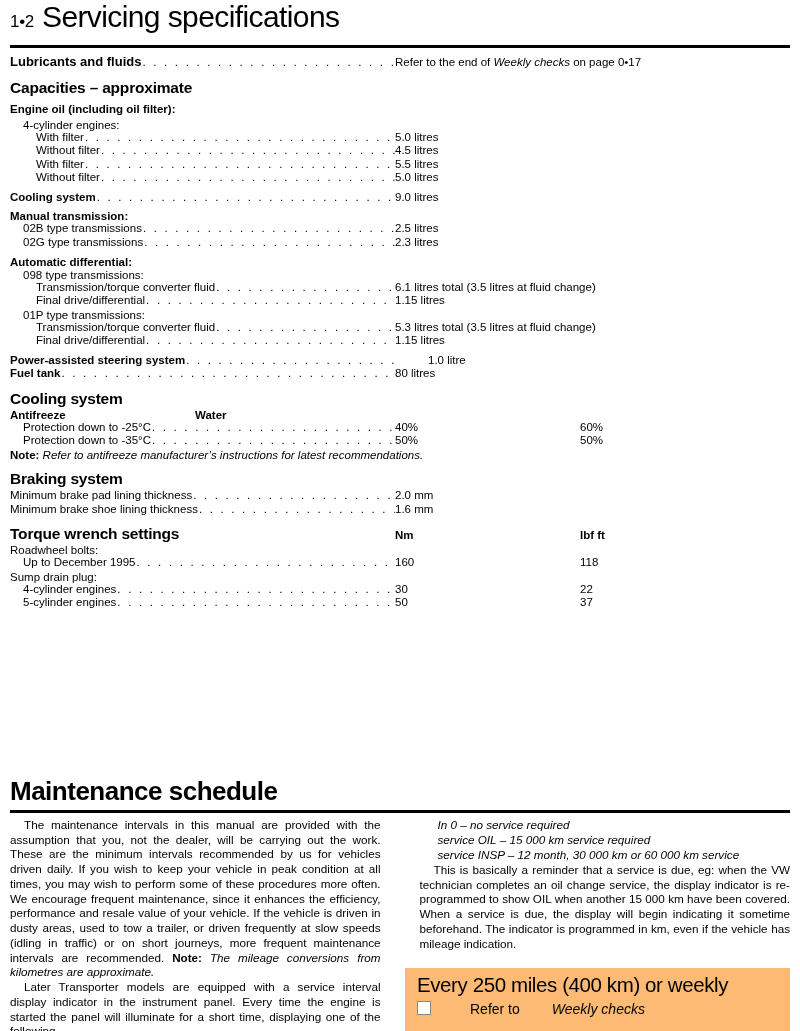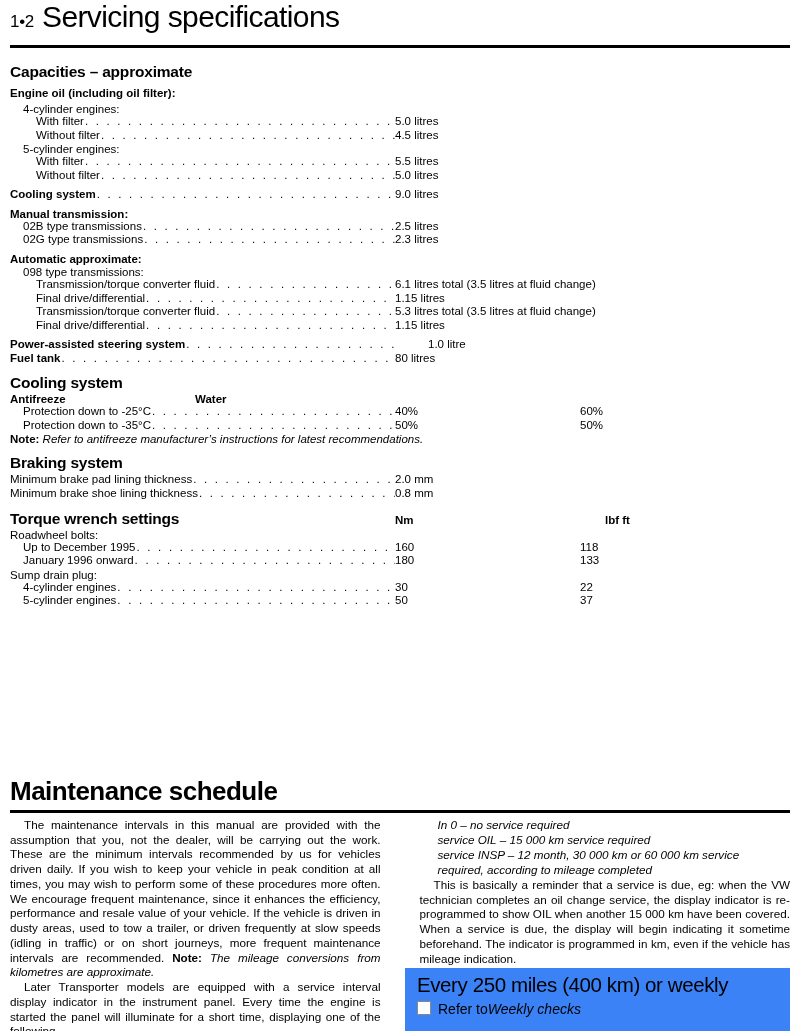--- a/index.html
+++ b/index.html
@@ -180,38 +180,39 @@
     line-height: 1.28;
     padding-left: 18px;
     margin: 0 0 0 0;
   }
   .grey-box {
     position: absolute;
     left: 405px;
     top: 968px;
     width: 385px;
     height: 63px;
-    background: #3b82f6;
+    background: #fdba74;
   }
   .gb-title {
     position: absolute;
     left: 12px;
     top: 5px;
     font-size: 20.5px;
     font-weight: 400;
     letter-spacing: -0.4px;
     white-space: nowrap;
   }
   .gb-item {
     position: absolute;
     left: 12px;
     top: 33px;
     font-size: 14px;
     display: flex;
     white-space: nowrap;
+    gap: 32px;
   }
   .checkbox {
     display: inline-block;
     width: 12px;
     height: 12px;
     border: 1.4px solid #888;
     background: #fff;
     margin-right: 7px;
     flex: 0 0 auto;
   }
@@ -222,20 +223,27 @@
 <div class="page">
 
   <div class="pagehead">
     <span class="pagenum">1•2</span>
     <span class="pagetitle">Servicing specifications</span>
   </div>
   <div class="rule-thick" style="top:45px;"></div>
 
   <div class="specs">
 
+    <div class="row">
+      <span class="lbl-wrap">
+        <span class="lbl bold" style="font-size:13px;">Lubricants and fluids</span>
+        <span class="leader"></span>
+      </span>
+      <span class="val wide"><span>Refer to the end of </span><span class="ital">Weekly checks</span><span> on page 0•17</span></span>
+    </div>
 
     <div class="sec-title">Capacities – approximate</div>
 
     <div class="sub-head">Engine oil (including oil filter):</div>
 
     <div class="plain-head indent1">4-cylinder engines:</div>
     <div class="row indent2">
       <span class="lbl-wrap" style="width:359px;">
         <span class="lbl">With filter</span>
         <span class="leader"></span>
@@ -243,21 +251,20 @@
       <span class="val">5.0 litres</span>
     </div>
     <div class="row indent2">
       <span class="lbl-wrap" style="width:359px;">
         <span class="lbl">Without filter</span>
         <span class="leader"></span>
       </span>
       <span class="val">4.5 litres</span>
     </div>
 
-    <div class="plain-head indent1" style="margin-top:1px;">5-cylinder engines:</div>
     <div class="row indent2">
       <span class="lbl-wrap" style="width:359px;">
         <span class="lbl">With filter</span>
         <span class="leader"></span>
       </span>
       <span class="val">5.5 litres</span>
     </div>
     <div class="row indent2">
       <span class="lbl-wrap" style="width:359px;">
         <span class="lbl">Without filter</span>
@@ -283,38 +290,39 @@
       <span class="val">2.5 litres</span>
     </div>
     <div class="row indent1">
       <span class="lbl-wrap" style="width:372px;">
         <span class="lbl">02G type transmissions</span>
         <span class="leader"></span>
       </span>
       <span class="val">2.3 litres</span>
     </div>
 
-    <div class="sub-head">Automatic approximate:</div>
+    <div class="sub-head">Automatic differential:</div>
 
     <div class="plain-head indent1" style="margin-top:1px;">098 type transmissions:</div>
     <div class="row indent2">
       <span class="lbl-wrap" style="width:359px;">
         <span class="lbl">Transmission/torque converter fluid</span>
         <span class="leader"></span>
       </span>
       <span class="val wide">6.1 litres total (3.5 litres at fluid change)</span>
     </div>
     <div class="row indent2">
       <span class="lbl-wrap" style="width:359px;">
         <span class="lbl">Final drive/differential</span>
         <span class="leader"></span>
       </span>
       <span class="val">1.15 litres</span>
     </div>
 
+    <div class="plain-head indent1" style="margin-top:1px;">01P type transmissions:</div>
     <div class="row indent2">
       <span class="lbl-wrap" style="width:359px;">
         <span class="lbl">Transmission/torque converter fluid</span>
         <span class="leader"></span>
       </span>
       <span class="val wide">5.3 litres total (3.5 litres at fluid change)</span>
     </div>
     <div class="row indent2">
       <span class="lbl-wrap" style="width:359px;">
         <span class="lbl">Final drive/differential</span>
@@ -368,45 +376,37 @@
         <span class="lbl">Minimum brake pad lining thickness</span>
         <span class="leader"></span>
       </span>
       <span class="val">2.0 mm</span>
     </div>
     <div class="row">
       <span class="lbl-wrap">
         <span class="lbl">Minimum brake shoe lining thickness</span>
         <span class="leader"></span>
       </span>
-      <span class="val">0.8 mm</span>
+      <span class="val">1.6 mm</span>
     </div>
 
     <div class="sec-title-row">
       <span class="t">Torque wrench settings</span>
-      <span class="c" style="width:210px;">Nm</span>
+      <span class="c" style="width:185px;">Nm</span>
       <span class="c" style="width:185px;">lbf ft</span>
     </div>
 
     <div class="plain-head" style="margin-top:0px;">Roadwheel bolts:</div>
     <div class="row indent1">
       <span class="lbl-wrap" style="width:372px;">
         <span class="lbl">Up to December 1995</span>
         <span class="leader"></span>
       </span>
       <span class="val2">160</span>
       <span class="val2">118</span>
-    </div>
-    <div class="row indent1">
-      <span class="lbl-wrap" style="width:372px;">
-        <span class="lbl">January 1996 onward</span>
-        <span class="leader"></span>
-      </span>
-      <span class="val2">180</span>
-      <span class="val2">133</span>
     </div>
 
     <div class="plain-head" style="margin-top:1px;">Sump drain plug:</div>
     <div class="row indent1">
       <span class="lbl-wrap" style="width:372px;">
         <span class="lbl">4-cylinder engines</span>
         <span class="leader"></span>
       </span>
       <span class="val2">30</span>
       <span class="val2">22</span>
@@ -427,21 +427,20 @@
   <div class="cols">
     <div class="col">
       <p><span>The maintenance intervals in this manual are provided with the assumption that you, not the dealer, will be carrying out the work. These are the minimum intervals recommended by us for vehicles driven daily. If you wish to keep your vehicle in peak condition at all times, you may wish to perform some of these procedures more often. We encourage frequent maintenance, since it enhances the efficiency, performance and resale value of your vehicle. If the vehicle is driven in dusty areas, used to tow a trailer, or driven frequently at slow speeds (idling in traffic) or on short journeys, more frequent maintenance intervals are recommended. </span><span class="bold">Note:</span><span class="ital"> The mileage conversions from kilometres are approximate.</span></p>
       <p>Later Transporter models are equipped with a service interval display indicator in the instrument panel. Every time the engine is started the panel will illuminate for a short time, displaying one of the following.</p>
     </div>
     <div class="col">
       <div class="svc-list">
         <div>In 0 – no service required</div>
         <div>service OIL – 15 000 km service required</div>
         <div>service INSP – 12 month, 30 000 km or 60 000 km service</div>
-        <div>required, according to mileage completed</div>
       </div>
       <p>This is basically a reminder that a service is due, eg: when the VW technician completes an oil change service, the display indicator is re-programmed to show OIL when another 15 000 km have been covered. When a service is due, the display will begin indicating it sometime beforehand. The indicator is programmed in km, even if the vehicle has mileage indication.</p>
     </div>
   </div>
 
   <div class="grey-box">
     <div class="gb-title">Every 250 miles (400 km) or weekly</div>
     <div class="gb-item">
       <span class="checkbox"></span>
       <span>Refer to </span>

